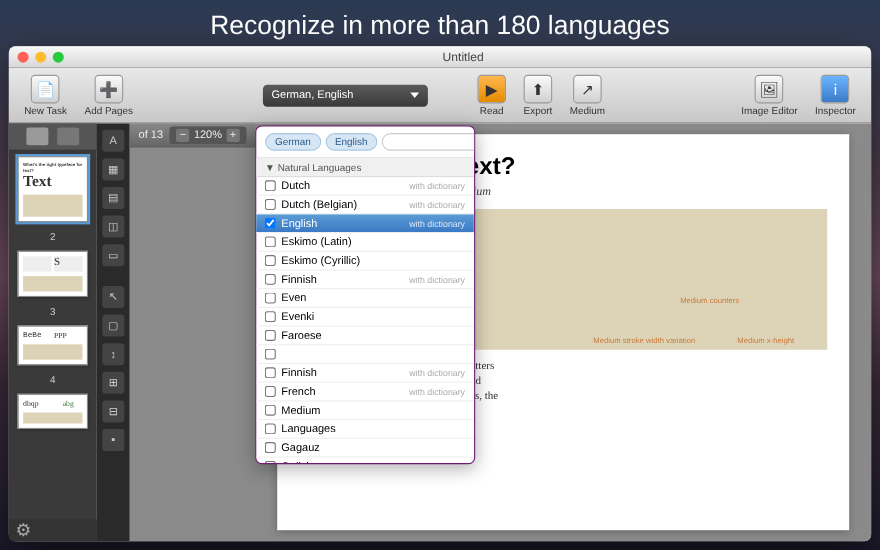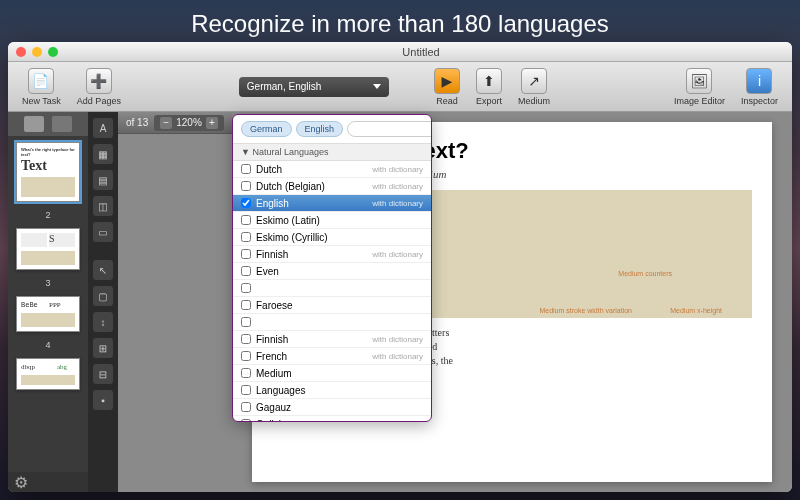--- a/index.html
+++ b/index.html
@@ -232,20 +232,21 @@
         <input type="checkbox" style="">
         <span class="lab">Finnish</span>
         <span class="dict">with dictionary</span>
       </div>
       <div class="dd-item">
         <input type="checkbox" style="">
         <span class="lab">Even</span>
       </div>
       <div class="dd-item">
         <input type="checkbox" style="">
+        <span class="lab">Evenki</span>
       </div>
       <div class="dd-item">
         <input type="checkbox" style="">
         <span class="lab">Faroese</span>
       </div>
       <div class="dd-item">
         <input type="checkbox" style="">
       </div>
       <div class="dd-item">
         <input type="checkbox" style="">

